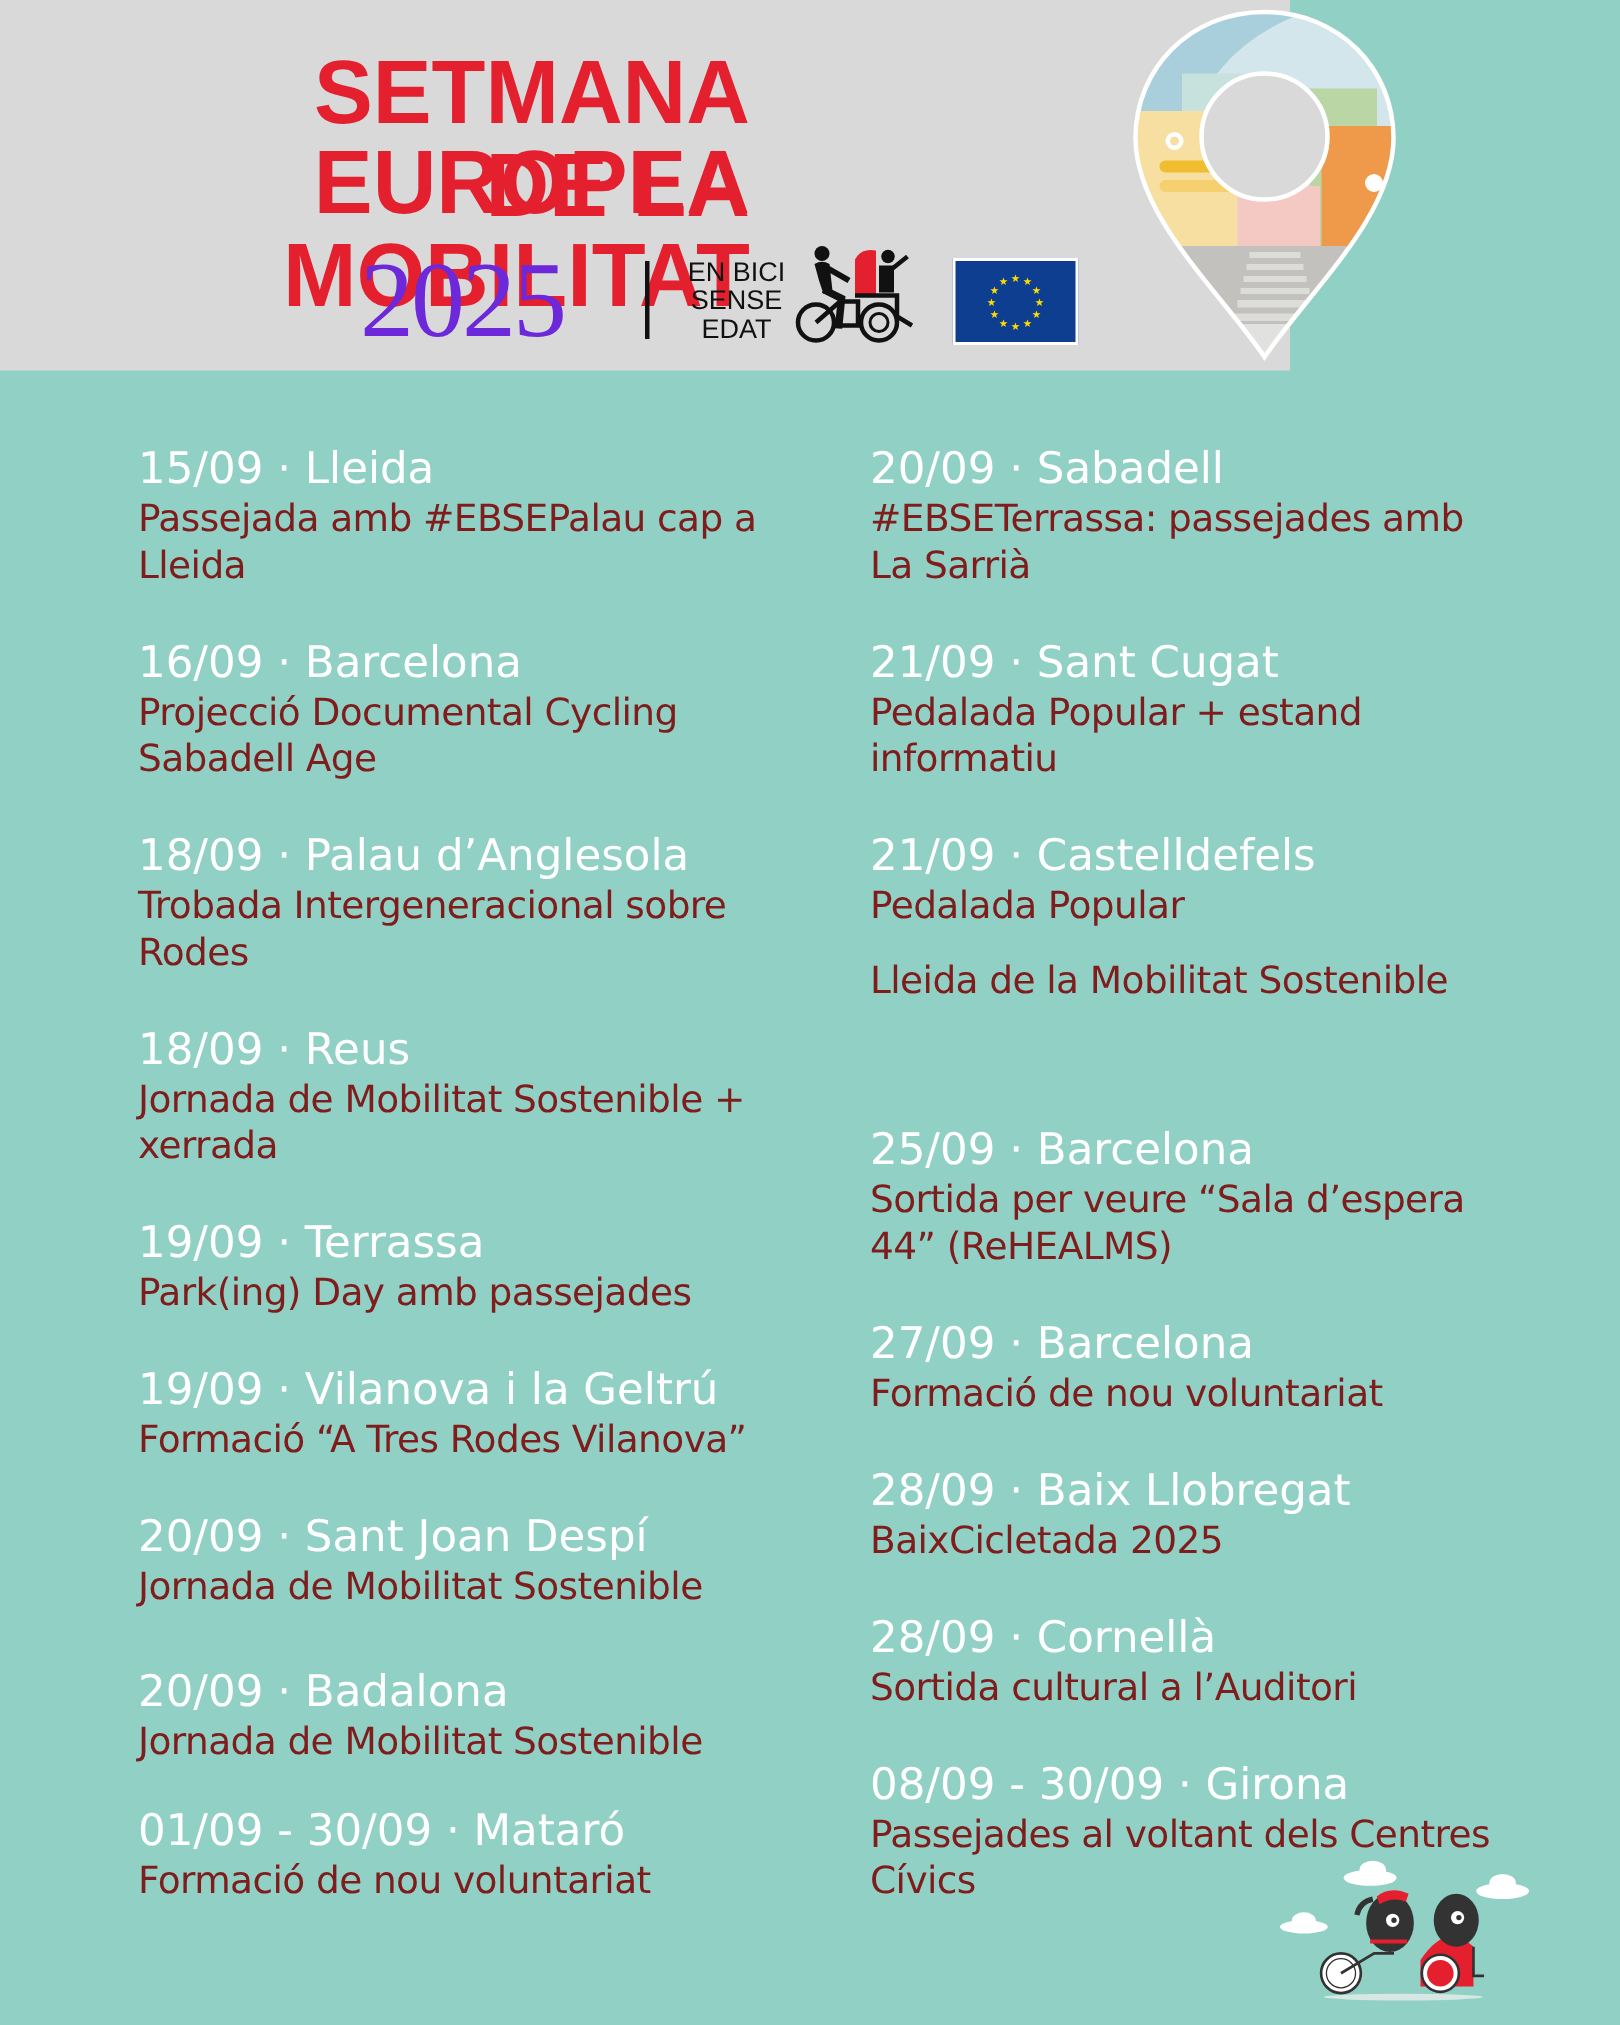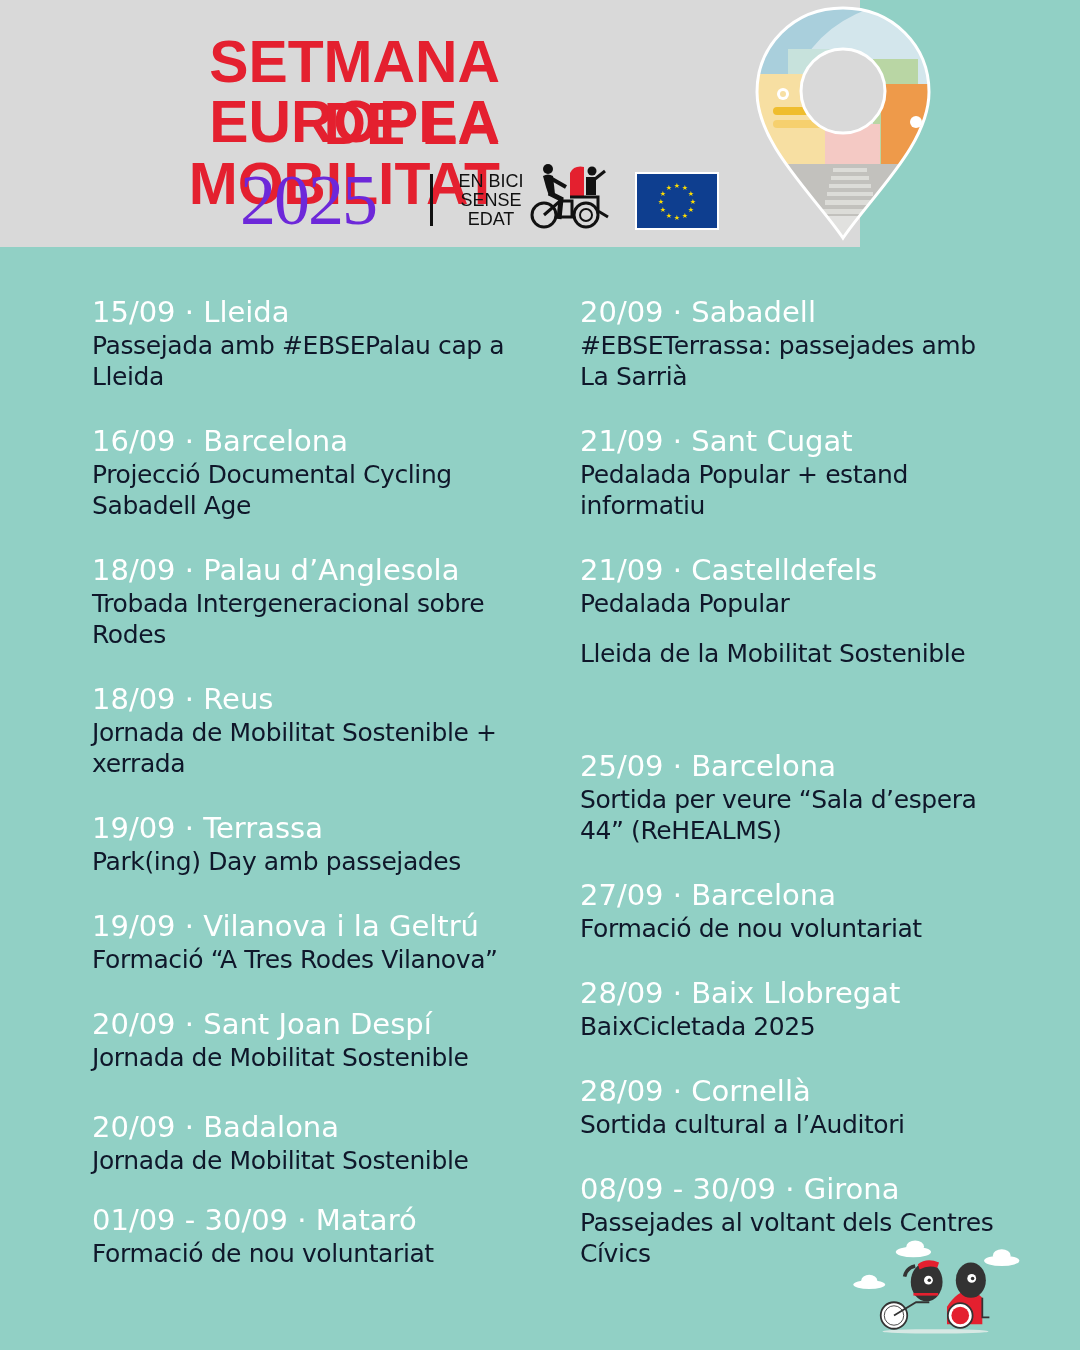--- a/index.html
+++ b/index.html
@@ -13,21 +13,21 @@
   .ebse-text { position: absolute; left: 456px; top: 172px; width: 70px; text-align: center; font-family: "Liberation Sans", sans-serif; font-size: 18px; line-height: 19px; color: #111; }
   .ebse-logo { position: absolute; left: 530px; top: 163px; width: 86px; height: 68px; }
   .eu-flag { position: absolute; left: 635px; top: 172px; width: 84px; height: 58px; background: #0e3e8f; border: 2px solid #fff; box-sizing: border-box; }
   .pin { position: absolute; left: 753px; top: 4px; width: 180px; height: 238px; }
 
   .col { position: absolute; top: 282px; width: 470px; }
   .col.left { left: 92px; }
   .col.right { left: 580px; }
   .ev { position: absolute; left: 0; width: 470px; }
   .ev-head { color: #ffffff; font-family: "DejaVu Sans", sans-serif; font-size: 29px; line-height: 36px; white-space: nowrap; margin-top: 12px; }
-  .ev-desc { color: #0f172a; font-family: "DejaVu Sans", sans-serif; font-size: 25px; line-height: 31px; letter-spacing: -0.4px; }
+  .ev-desc { color: #7f1d1d; font-family: "DejaVu Sans", sans-serif; font-size: 25px; line-height: 31px; letter-spacing: -0.4px; }
   .mascot { position: absolute; left: 838px; top: 1236px; width: 195px; height: 106px; }
 </style>
 </head>
 <body>
 
 <div class="header">
   <div class="title l1">SETMANA EUROPEA</div>
   <div class="title l2">DE LA MOBILITAT</div>
   <div class="year">2025</div>
   <div class="divider"></div>

